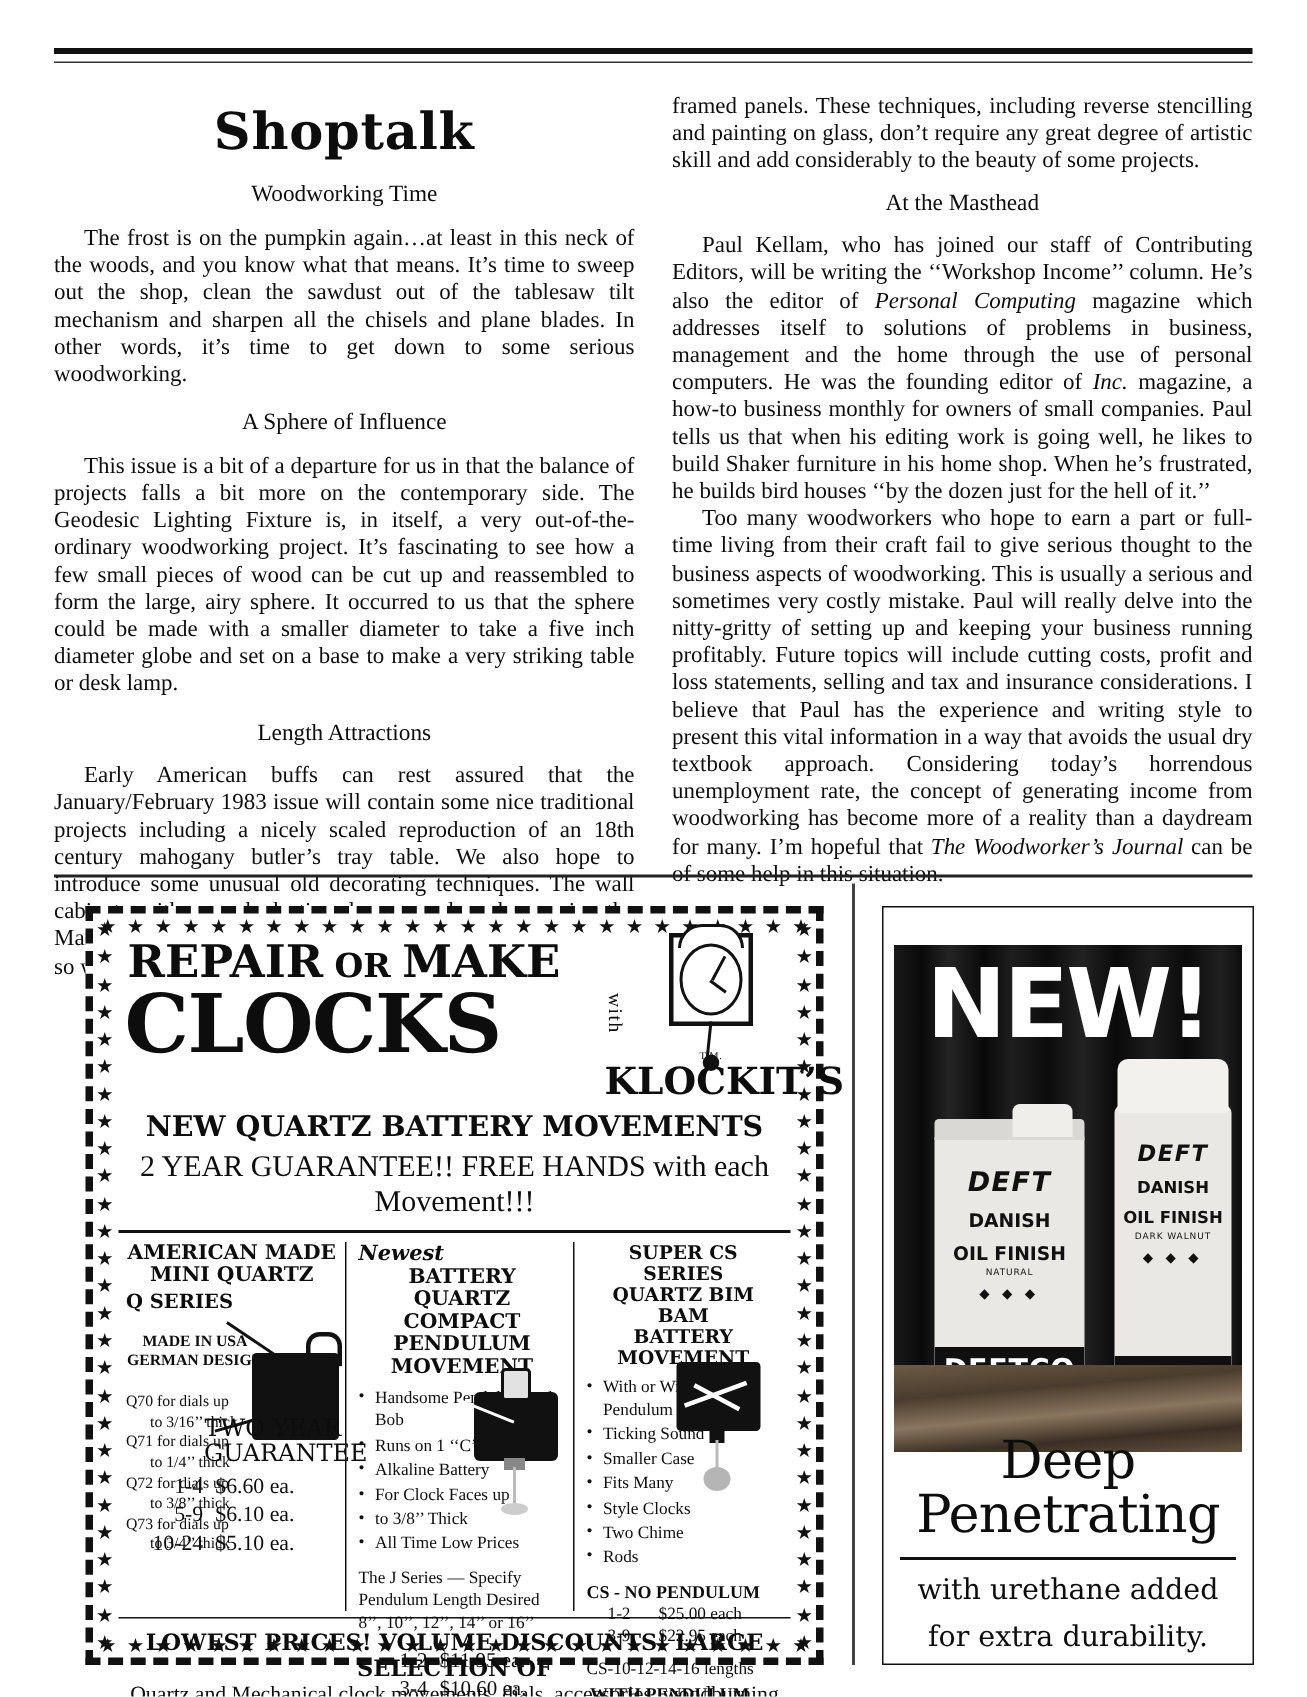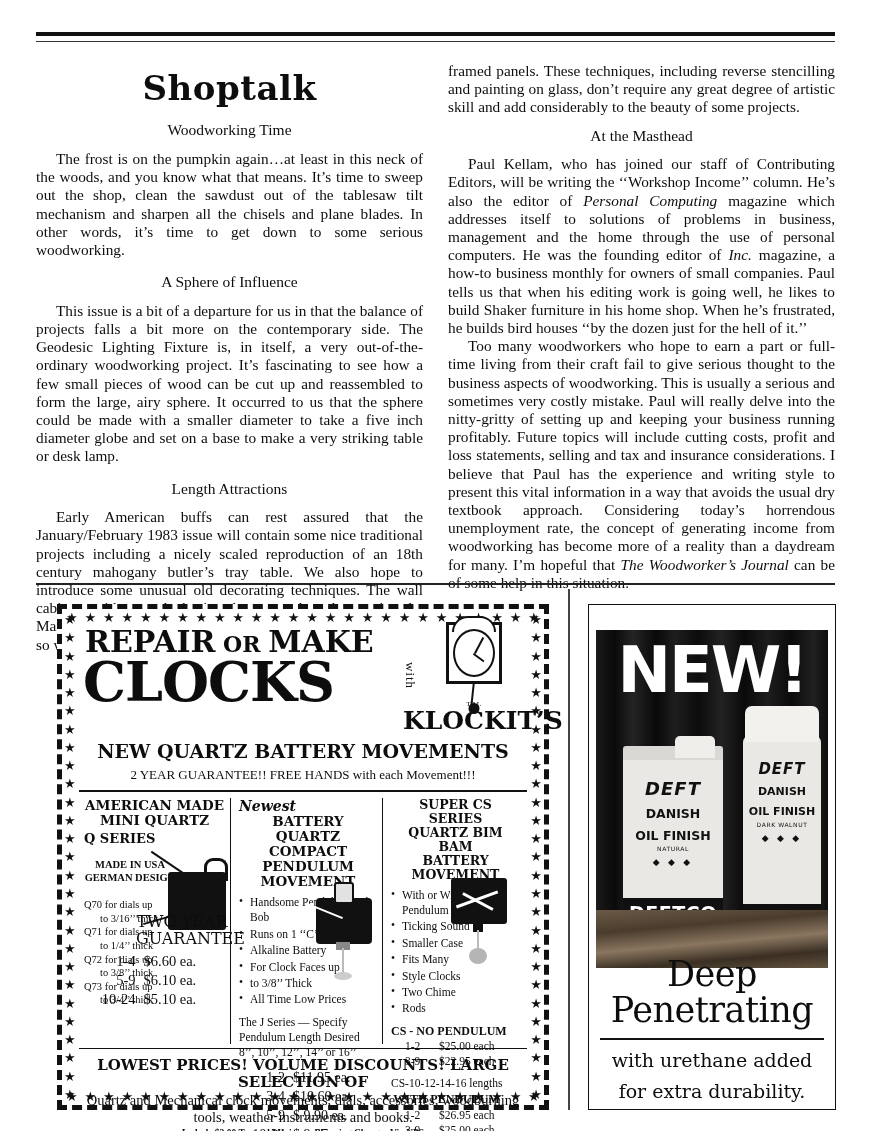--- a/index.html
+++ b/index.html
@@ -122,21 +122,21 @@
   .pendulum-bob{position:absolute;left:50%;top:78px;width:11px;height:11px;border-radius:50%;background:#111;transform:translateX(-50%);}
   .tm{font-size:7px;margin-top:16px;letter-spacing:.5px;}
   .klockit-word{
     font-family:"DejaVu Serif", serif;font-weight:bold;font-size:25px;
     margin-top:-2px;white-space:nowrap;margin-left:-16px;
   }
   .sub-movements{
     font-family:"DejaVu Serif", serif;font-weight:bold;font-size:19px;
     text-align:center;margin-top:-2px;
   }
-  .guarantee-line{font-size:13px;text-align:center;margin-top:5px;}
+  .guarantee-line{font-size:20px;text-align:center;margin-top:5px;}
 
   .hr-blk{height:1.5px;background:#111;margin:7px 0 0 0;}
 
   .three-col{display:flex;margin-top:6px;height:246px;}
   .tc{position:relative;box-sizing:border-box;padding:0 5px;}
   .tc1{width:152px;border-right:1.5px solid #111;}
   .tc2{width:152px;border-right:1.5px solid #111;padding-left:8px;}
   .tc3{width:142px;padding-left:8px;}
 
   .tc-title{

